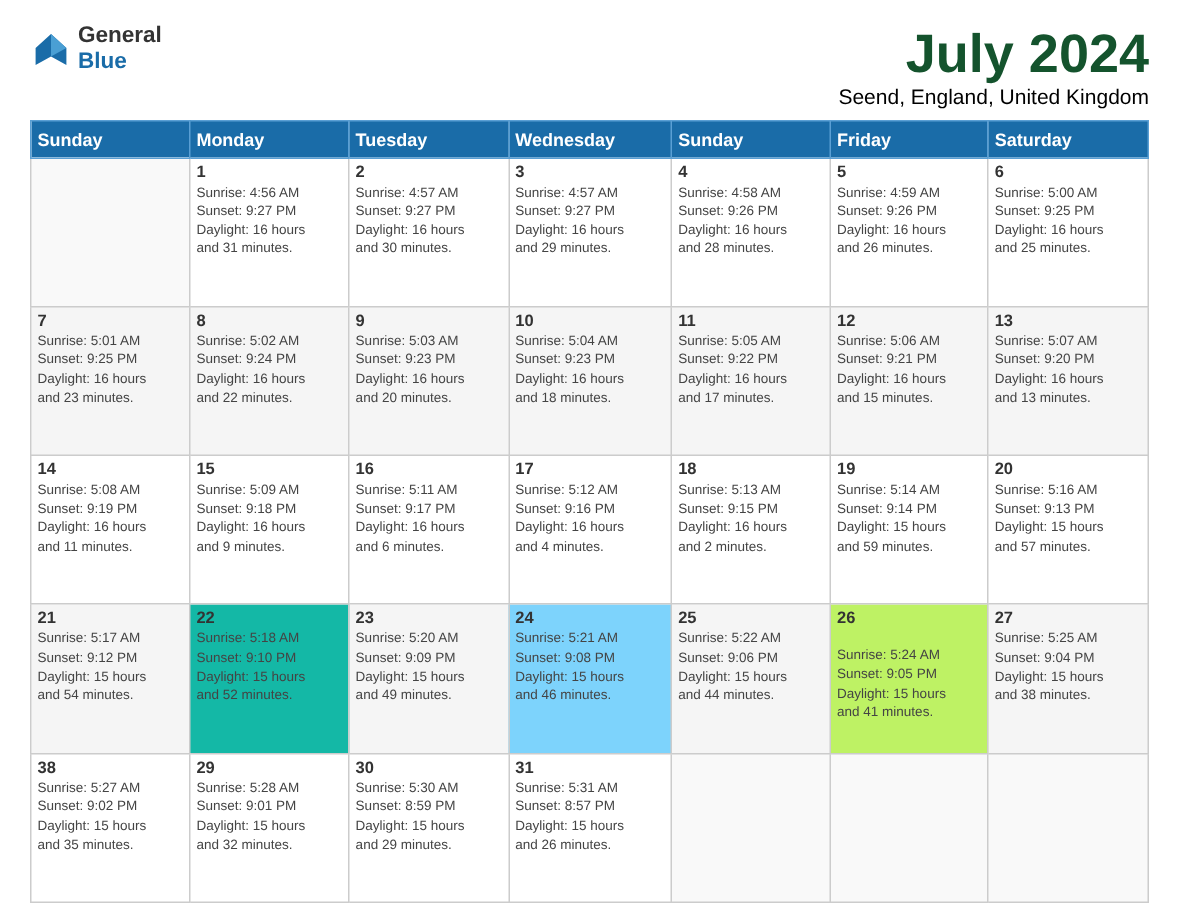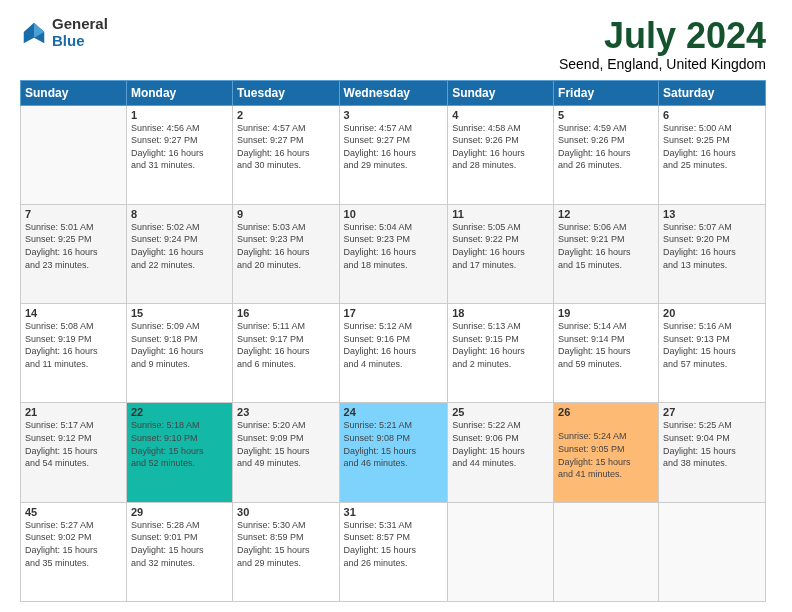--- a/index.html
+++ b/index.html
@@ -310,38 +310,38 @@
 Daylight: 15 hours
 and 46 minutes.</div>
           </td>
           <td style="background: rgb(245, 245, 245);">
             <span class="day-num">25</span>
             <div class="day-info" style="white-space: pre-line;">Sunrise: 5:22 AM
 Sunset: 9:06 PM
 Daylight: 15 hours
 and 44 minutes.</div>
           </td>
-          <td style="background: #fdba74;">
+          <td style="background: #bef264;">
             <span class="day-num">26</span>
             <div class="day-info" style="white-space: pre-line; margin-top: 12px;">Sunrise: 5:24 AM
 Sunset: 9:05 PM
 Daylight: 15 hours
 and 41 minutes.</div>
           </td>
           <td style="background: rgb(245, 245, 245);">
             <span class="day-num">27</span>
             <div class="day-info" style="white-space: pre-line;">Sunrise: 5:25 AM
 Sunset: 9:04 PM
 Daylight: 15 hours
 and 38 minutes.</div>
           </td>
         </tr>
         <tr>
           <td>
-            <span class="day-num">45</span>
+            <span class="day-num">38</span>
             <div class="day-info" style="white-space: pre-line;">Sunrise: 5:27 AM
 Sunset: 9:02 PM
 Daylight: 15 hours
 and 35 minutes.</div>
           </td>
           <td>
             <span class="day-num">29</span>
             <div class="day-info" style="white-space: pre-line;">Sunrise: 5:28 AM
 Sunset: 9:01 PM
 Daylight: 15 hours

